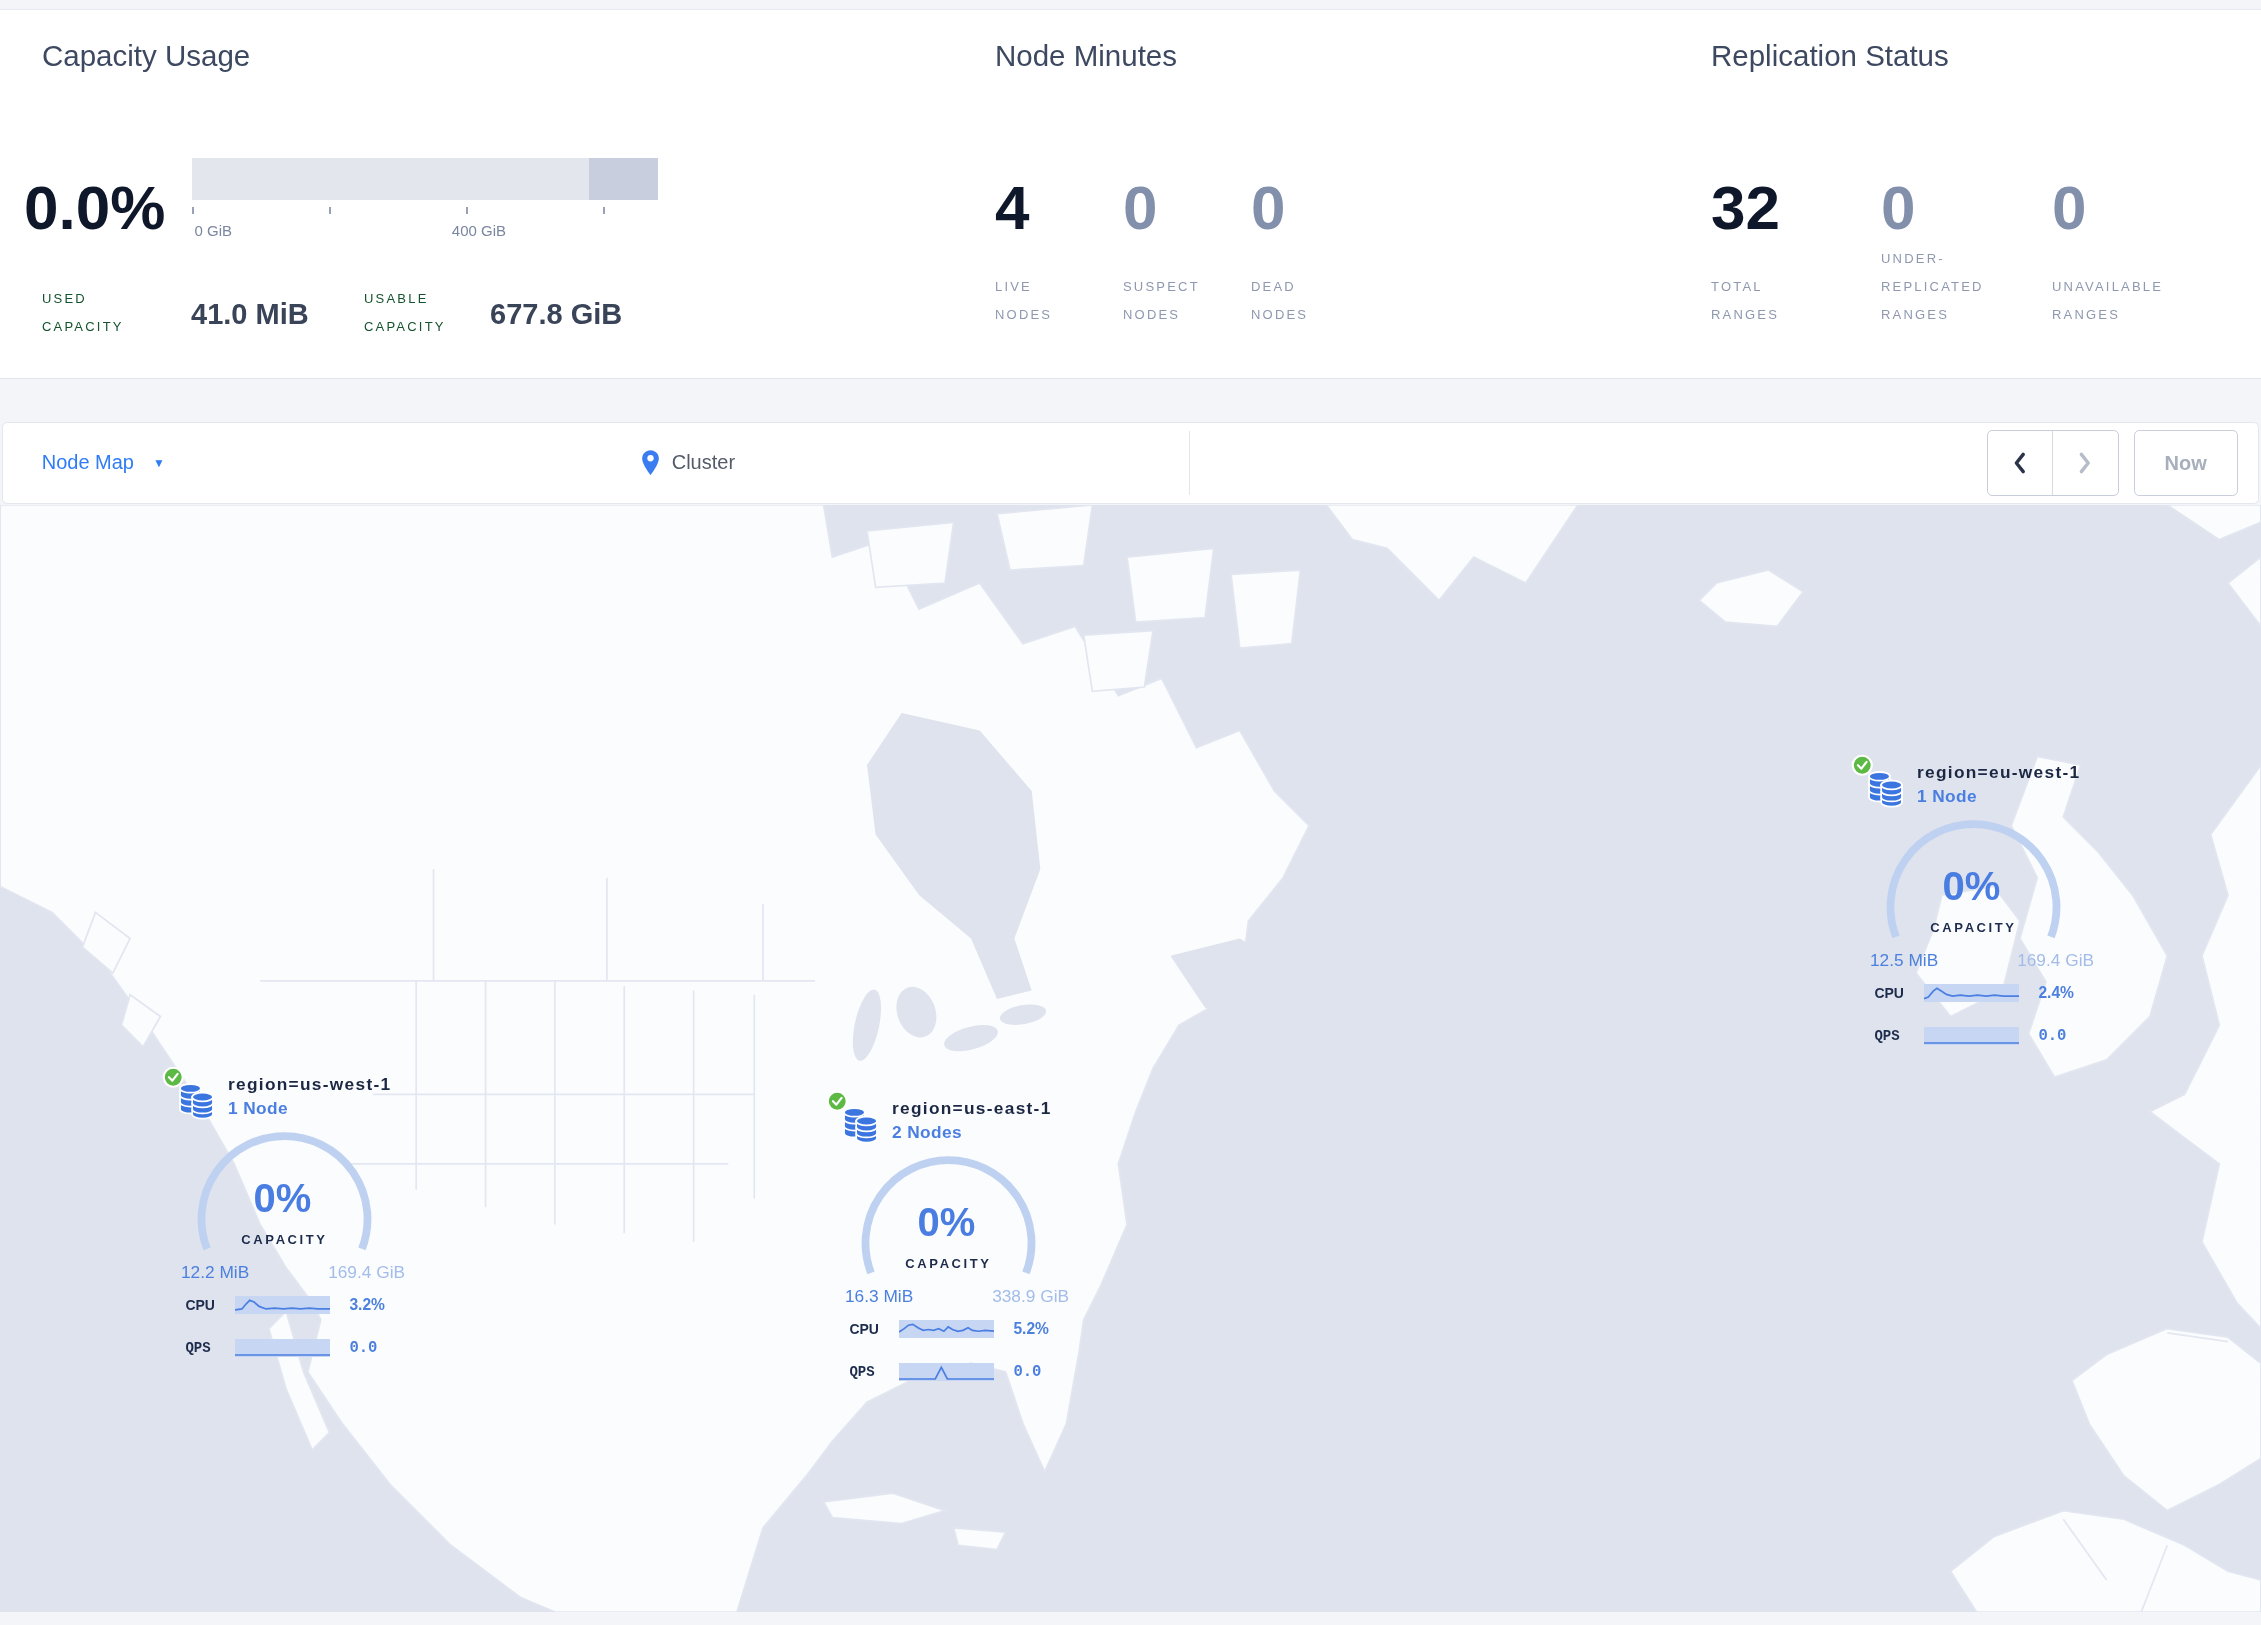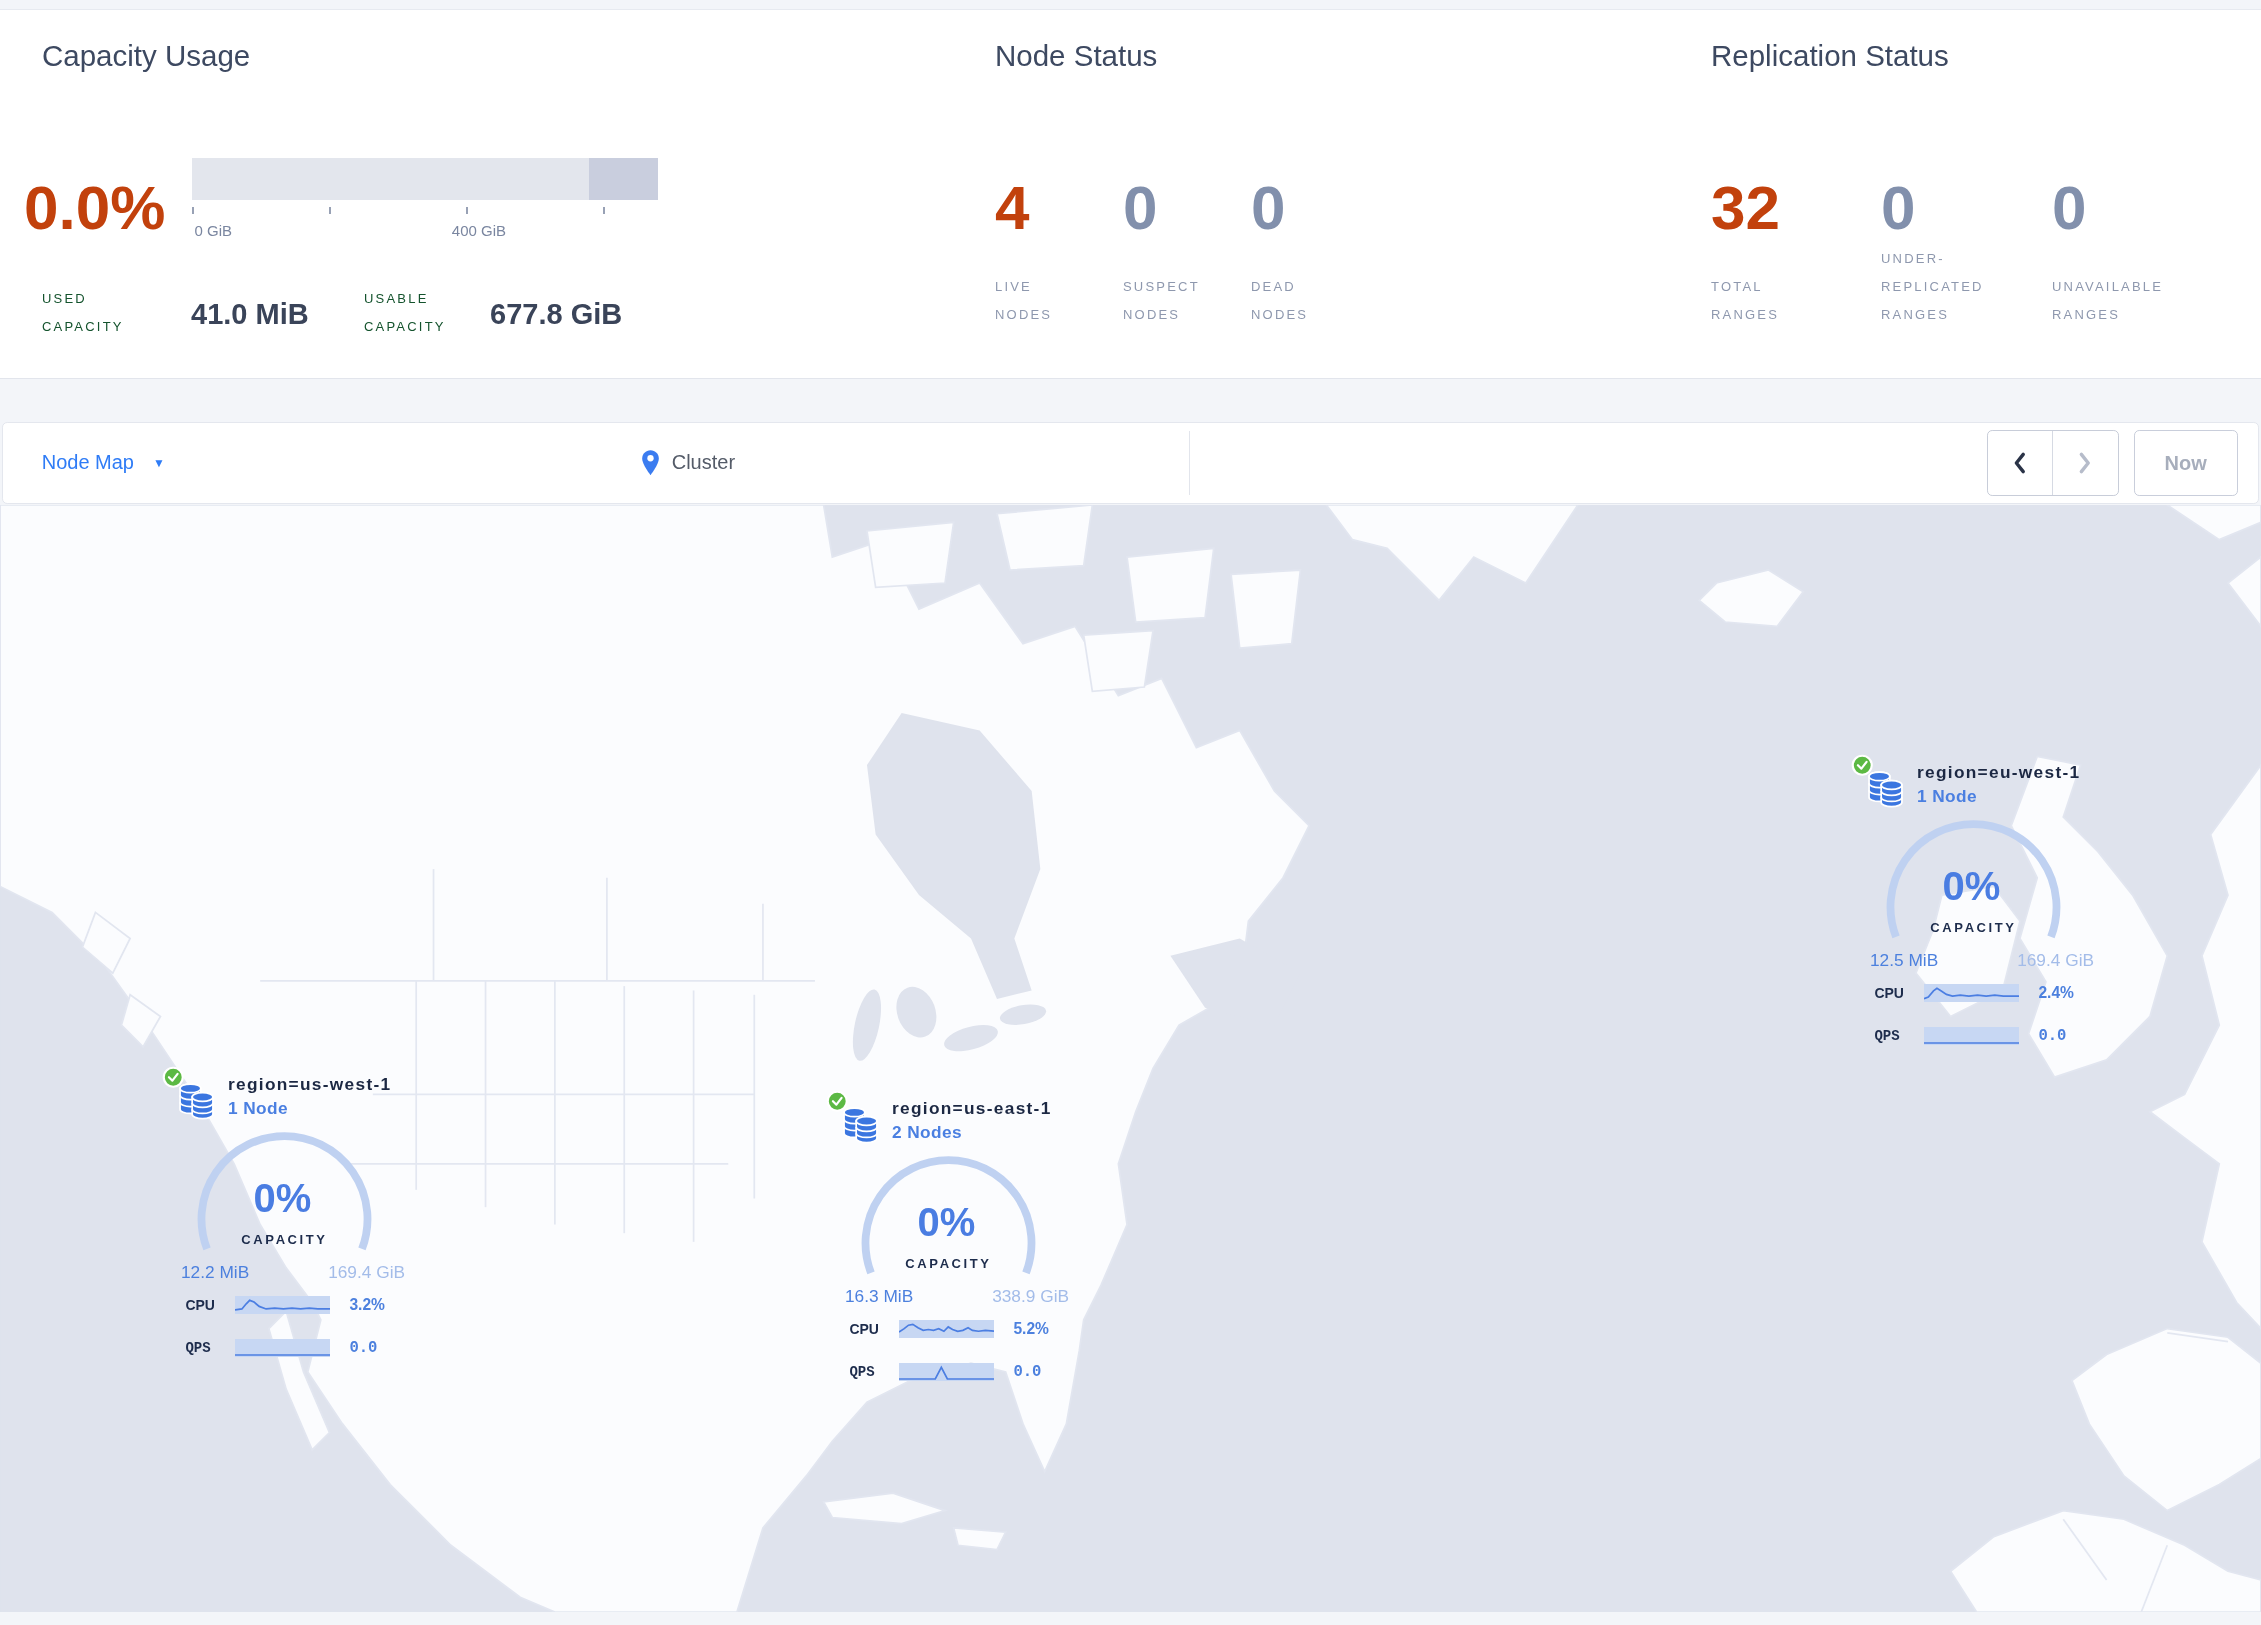--- a/index.html
+++ b/index.html
@@ -5,21 +5,21 @@
   * { margin:0; padding:0; box-sizing:border-box; }
   html,body { width:2261px; height:1626px; overflow:hidden; }
   body { background:#f3f5f9; font-family:"Liberation Sans","DejaVu Sans",sans-serif; }
 
   
   .top-strip { height:8.7px; background:#f3f5f9; }
   .stats-panel { position:relative; height:370px; background:#ffffff;
     border-top:0.9px solid #e7eaf0; border-bottom:0.9px solid #e2e5ec; }
   .sec-title { position:absolute; top:29.5px; font-size:29.5px; font-weight:400; color:#3d4961; }
   .big-num { position:absolute; top:167px; font-size:62px; font-weight:700; line-height:1; }
-  .num-dark { color:#c2410c; }
+  .num-dark { color:#0f172a; }
   .num-light { color:#8290ac; }
   .stat-label-wrap { position:absolute; top:236px; height:83px; display:flex; align-items:flex-end; }
   .stat-label { font-size:13px; letter-spacing:2.2px; color:#8e98ae; line-height:28px;
     white-space:pre-line; font-weight:400; }
 
   
   .cap-bar { position:absolute; left:192px; top:148px; width:466px; height:42px; background:#e3e6ed; }
   .cap-bar-dark { position:absolute; right:0; top:0; width:69px; height:42px; background:#c9cede; }
   .cap-tick { position:absolute; top:49px; width:1.7px; height:7.8px; background:#98a1b5; }
   .cap-tick-label { position:absolute; top:64px; width:78px; text-align:right;
@@ -102,21 +102,21 @@
     <div class="cap-tick-label" style="left:-38px">0 GiB</div>
     <div class="cap-tick-label" style="left:236px">400 GiB</div>
   </div>
   <div class="cap-detail-label" style="left:42px">USED
 CAPACITY</div>
   <div class="cap-detail-value" style="left:191px">41.0 MiB</div>
   <div class="cap-detail-label" style="left:364px">USABLE
 CAPACITY</div>
   <div class="cap-detail-value" style="left:490px">677.8 GiB</div>
 
-  <div class="sec-title" style="left:995px">Node Status</div>
+  <div class="sec-title" style="left:995px">Node Minutes</div>
   <div class="big-num num-dark" style="left:995px">4</div>
   <div class="big-num num-light" style="left:1123px">0</div>
   <div class="big-num num-light" style="left:1251px">0</div>
   <div class="stat-label-wrap" style="left:995px;width:104px">
       <div class="stat-label">LIVE
 NODES</div>
     </div>
   <div class="stat-label-wrap" style="left:1123px;width:104px">
       <div class="stat-label">SUSPECT
 NODES</div>

